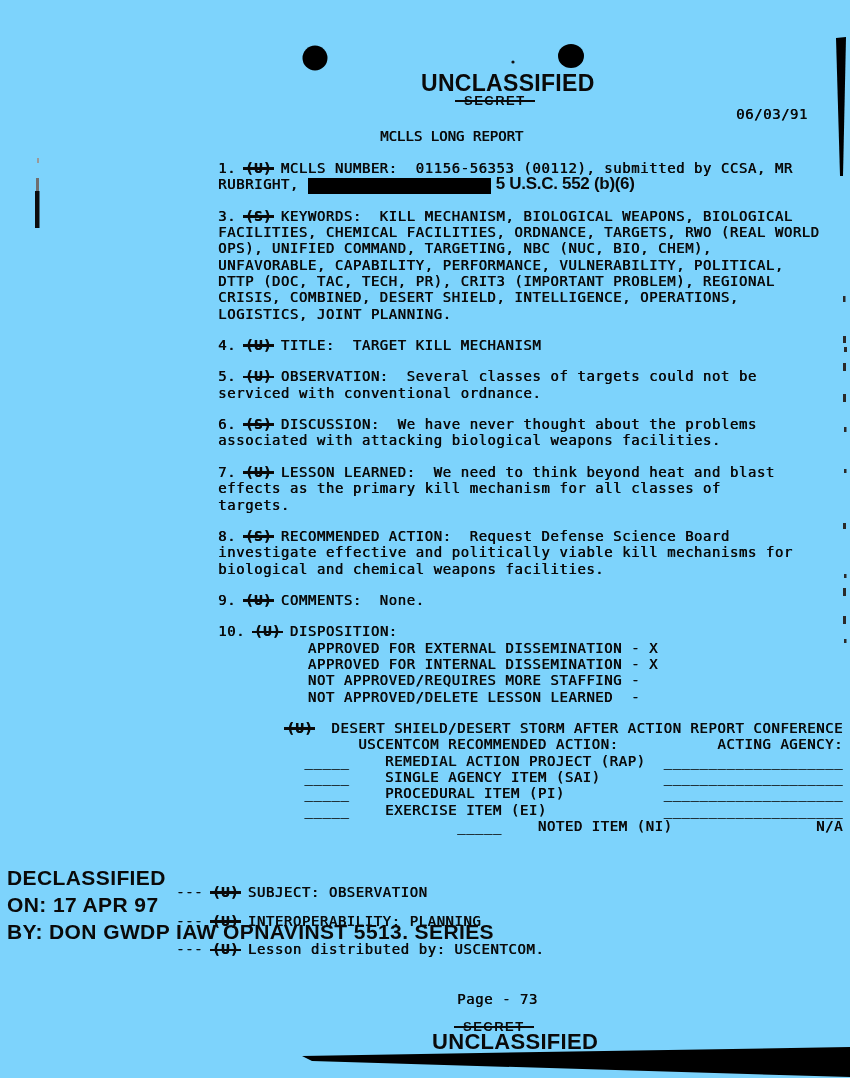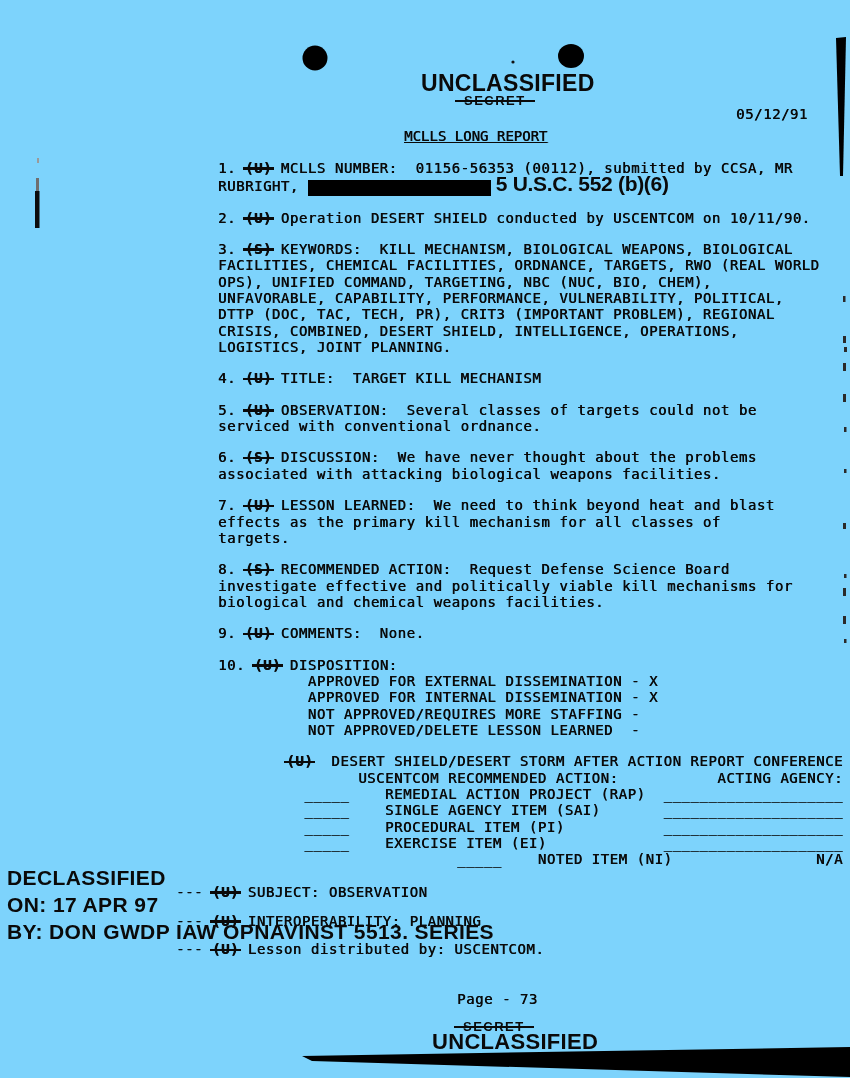--- a/index.html
+++ b/index.html
@@ -15,38 +15,38 @@
   }
   .sans{
     font-family:"Liberation Sans","DejaVu Sans",sans-serif;
     font-weight:700;color:#0a0a0a;
   }
   .abs{position:absolute;}
   
   #hdr-unclass{left:421px;top:70px;font-size:23px;letter-spacing:0.3px;}
   #hdr-secret-wrap{left:464px;top:93px;font-size:13px;letter-spacing:1.5px;}
   #date{left:736px;top:106px;}
-  #report-title{left:404px;top:128px;letter-spacing:0;text-decoration:underline;}
+  #report-title{left:380px;top:128px;letter-spacing:0;}
   
   #body-col{left:218px;top:160px;width:625px;}
   pre.para{margin:0 0 15px 0;}
   pre.para.conf{margin-left:-20px;text-align:right;}
   del.mk{
     text-decoration:none;position:relative;font-weight:bold;
   }
   del.mk::after{
     content:"";position:absolute;left:-2px;right:-2px;top:46%;height:2.6px;background:#0a0a0a;
   }
   .redaction{
     display:inline-block;width:183px;height:16px;background:#000;
     vertical-align:bottom;position:relative;top:1px;margin-right:5px;
   }
   .law{
     font-family:"Liberation Sans","DejaVu Sans",sans-serif;font-weight:700;
-    font-size:21px;letter-spacing:-0.3px;display:inline-block;line-height:16px;
+    font-size:17px;letter-spacing:-0.3px;display:inline-block;line-height:16px;
     text-shadow:none;position:relative;top:0px;
   }
   
   #footer-lines{left:176px;top:884px;}
   #footer-lines pre{margin:0 0 12.3px 0;}
   
   #declass-stamp{left:7px;top:864px;font-size:21px;line-height:27px;letter-spacing:0.4px;white-space:nowrap;}
   
   #page-number{left:457px;top:991px;}
   
@@ -89,29 +89,28 @@
       <rect x="844" y="639" width="2.5" height="4"></rect>
     </g>
 
     <polygon points="302,1056 850,1047 850,1077 312,1061" fill="#000"></polygon>
   </svg>
 
   <div class="abs sans" id="hdr-unclass">UNCLASSIFIED</div>
   <div class="abs sans" id="hdr-secret-wrap">
     <span class="struck">SECRET</span>
   </div>
-  <div class="abs mono" id="date">05/12/91</div>
+  <div class="abs mono" id="date">06/03/91</div>
   <div class="abs mono" id="report-title">MCLLS LONG REPORT</div>
 
   <div class="abs" id="body-col">
 
     <pre class="mono para"><span>1. </span><del class="mk">(U)</del><span> MCLLS NUMBER:  01156-56353 (00112), submitted by CCSA, MR
 RUBRIGHT, </span><span class="redaction"></span><span class="law">5 U.S.C. 552 (b)(6)</span></pre>
 
-    <pre class="mono para"><span>2. </span><del class="mk">(U)</del><span> Operation DESERT SHIELD conducted by USCENTCOM on 10/11/90.</span></pre>
 
     <pre class="mono para"><span>3. </span><del class="mk">(S)</del><span> KEYWORDS:  KILL MECHANISM, BIOLOGICAL WEAPONS, BIOLOGICAL
 FACILITIES, CHEMICAL FACILITIES, ORDNANCE, TARGETS, RWO (REAL WORLD
 OPS), UNIFIED COMMAND, TARGETING, NBC (NUC, BIO, CHEM),
 UNFAVORABLE, CAPABILITY, PERFORMANCE, VULNERABILITY, POLITICAL,
 DTTP (DOC, TAC, TECH, PR), CRIT3 (IMPORTANT PROBLEM), REGIONAL
 CRISIS, COMBINED, DESERT SHIELD, INTELLIGENCE, OPERATIONS,
 LOGISTICS, JOINT PLANNING.</span></pre>
 
     <pre class="mono para"><span>4. </span><del class="mk">(U)</del><span> TITLE:  TARGET KILL MECHANISM</span></pre>

